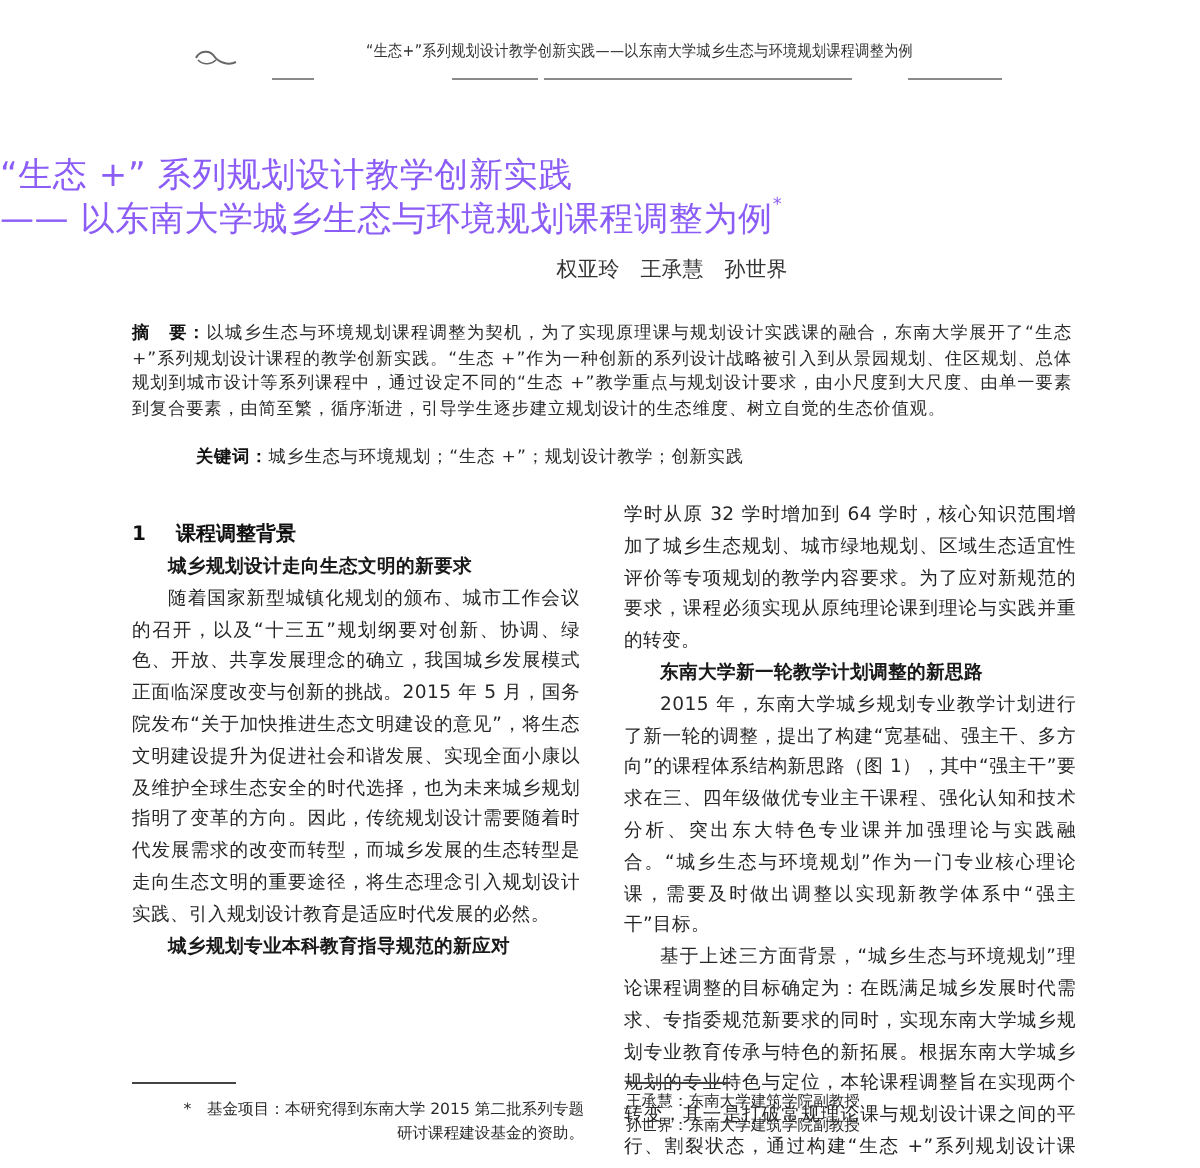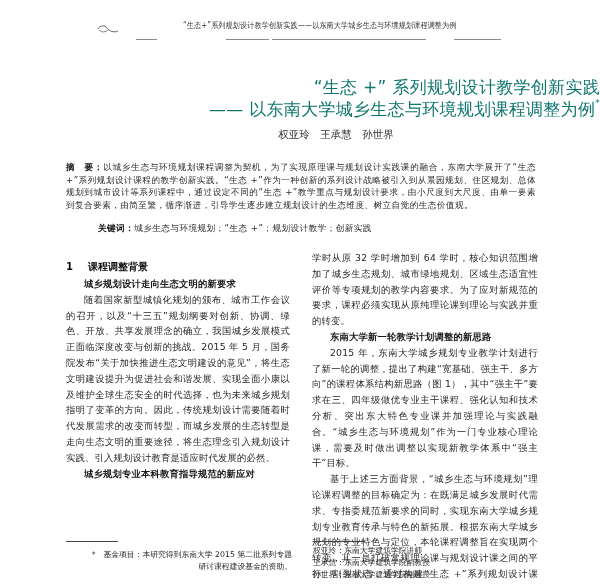--- a/index.html
+++ b/index.html
@@ -10,21 +10,21 @@
   .runhead {
     position: absolute; top: 14px; left: 0; width: 513px; height: 24px; margin-left: 36px;
   }
   .logo { position: absolute; left: 60px; top: 10px; width: 24px; height: 10px; }
   .rh-line { position: absolute; top: 25px; height: 1px; background: #8a8a8a; }
   .rh-text {
     position: absolute; left: 147px; top: 6px; font-size: 8px; letter-spacing: 0.2px; color: #333;
     white-space: nowrap; transform: scaleX(0.88); transform-origin: left center;
   }
   .title {
-    position: absolute; left: 0; width: 600px; text-align: right; font-size: 17px; color: #0f766e;
+    position: absolute; left: 0; width: 600px; text-align: left; font-size: 17px; color: #8b5cf6;
     white-space: nowrap; letter-spacing: 0.3px;
   }
   .title1 { top: 76px; }
   .title2 { top: 98px; }
   .title2 sup { font-size: 9px; vertical-align: top; }
   .authors {
     position: absolute; left: 0; width: 600px; top: 128px; text-align: center; font-size: 10.5px;
     color: #333; word-spacing: 10px; white-space: nowrap; margin-left: 36px;
   }
   .abstract {
@@ -94,16 +94,15 @@
   <div class="subhead">东南大学新一轮教学计划调整的新思路</div>
   <div class="para">2015 年，东南大学城乡规划专业教学计划进行了新一轮的调整，提出了构建“宽基础、强主干、多方向”的课程体系结构新思路（图 1），其中“强主干”要求在三、四年级做优专业主干课程、强化认知和技术分析、突出东大特色专业课并加强理论与实践融合。“城乡生态与环境规划”作为一门专业核心理论课，需要及时做出调整以实现新教学体系中“强主干”目标。</div>
   <div class="para">基于上述三方面背景，“城乡生态与环境规划”理论课程调整的目标确定为：在既满足城乡发展时代需求、专指委规范新要求的同时，实现东南大学城乡规划专业教育传承与特色的新拓展。根据东南大学城乡规划的专业特色与定位，本轮课程调整旨在实现两个转变，其一是打破常规理论课与规划设计课之间的平行、割裂状态，通过构建“生态 +”系列规划设计课程，加强理论与规划设计实践的融合，实现从原“城乡生态与环</div>
 </div>
 
 <div class="footrule" style="left:66px;top:541px;"></div>
 <div class="footnote fn-left"><span>*</span>　<span>基金项目：本研究得到东南大学 2015 第二批系列专题研讨课程建设基金的资助。</span></div>
 
 <div class="footrule" style="left:313px;top:541px;"></div>
 <div class="footnote author-notes">
-  <div>权亚玲：东南大学建筑学院讲师</div>
   <div>王承慧：东南大学建筑学院副教授</div>
   <div>孙世界：东南大学建筑学院副教授</div>
 </div>
 
 </body></html>

